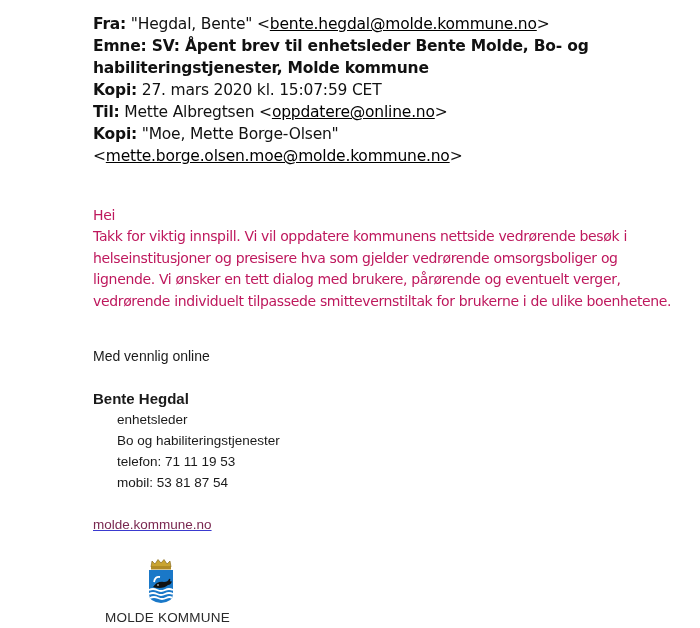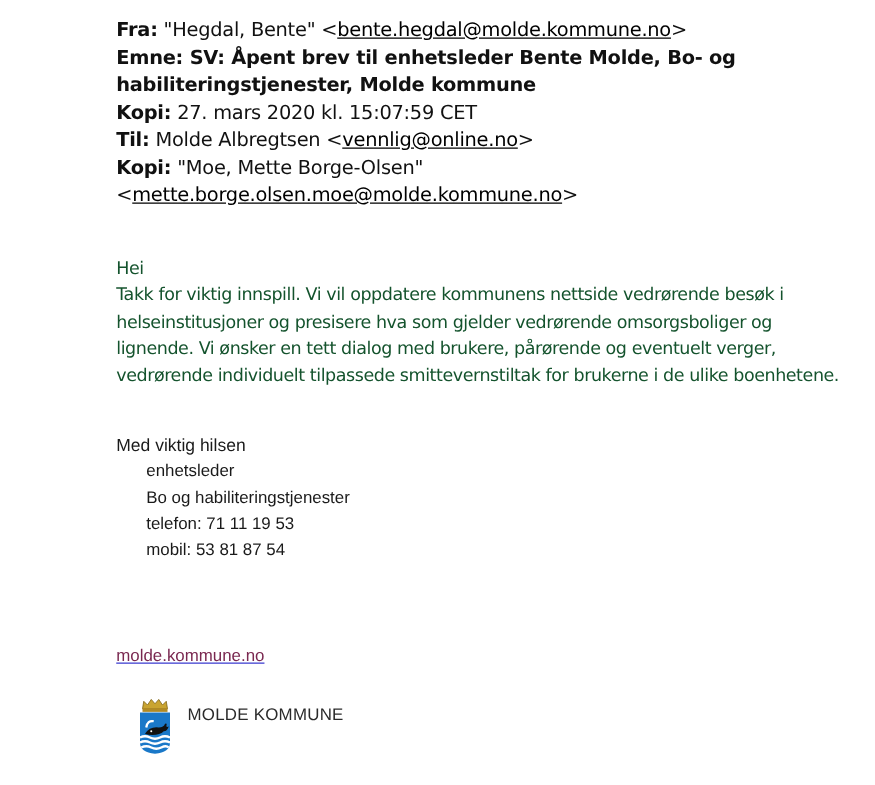--- a/index.html
+++ b/index.html
@@ -32,21 +32,21 @@
       text-decoration: underline;
     }
     .body-text {
       position: absolute;
       left: 93px;
       top: 205px;
       width: 590px;
       font-family: "DejaVu Sans", sans-serif;
       font-size: 14px;
       line-height: 21.4px;
-      color: #14532d;
+      color: #be185d;
       letter-spacing: -0.35px;
     }
     .sig {
       position: absolute;
       left: 93px;
       top: 346px;
       font-family: "Liberation Sans", sans-serif;
       font-size: 14px;
       color: #1a1a1a;
     }
@@ -66,24 +66,25 @@
       position: absolute;
       left: 0;
       top: 171px;
       font-size: 13.5px;
       color: #7a2850;
       text-decoration-color: #3a3ad0;
       white-space: nowrap;
     }
     .logo {
       position: absolute;
-      left: 110px;
+      left: 93px;
       top: 558px;
       display: flex;
-      align-items: flex-start;
+      align-items: center;
+      flex-direction: column;
     }
     .logo .crest { width: 28px; height: 46px; }
     .logo .logo-text {
       margin-left: 12px;
       margin-top: 6px;
       font-family: "Liberation Sans", sans-serif;
       font-size: 13.5px;
       color: #2a2a2a;
       letter-spacing: 0.2px;
     }
@@ -100,39 +101,40 @@
   <div class="row subject">
     <span>Emne:</span>
     <span>SV: Åpent brev til enhetsleder Bente Molde, Bo- og habiliteringstjenester, Molde kommune</span>
   </div>
   <div class="row">
     <span class="lbl">Kopi:</span>
     <span>27. mars 2020 kl. 15:07:59 CET</span>
   </div>
   <div class="row">
     <span class="lbl">Til:</span>
-    <span>Molde Albregtsen</span>
-    <span>&lt;</span><a href="#">vennlig@online.no</a><span>&gt;</span>
+    <span>Mette Albregtsen</span>
+    <span>&lt;</span><a href="#">oppdatere@online.no</a><span>&gt;</span>
   </div>
   <div class="row">
     <span class="lbl">Kopi:</span>
     <span>"Moe, Mette Borge-Olsen"</span>
   </div>
   <div class="row">
     <span>&lt;</span><a href="#">mette.borge.olsen.moe@molde.kommune.no</a><span>&gt;</span>
   </div>
 </div>
 
 <div class="body-text">
   <div>Hei</div>
   <div>Takk for viktig innspill. Vi vil oppdatere kommunens nettside vedrørende besøk i helseinstitusjoner og presisere hva som gjelder vedrørende omsorgsboliger og lignende. Vi ønsker en tett dialog med brukere, pårørende og eventuelt verger, vedrørende individuelt tilpassede smittevernstiltak for brukerne i de ulike boenhetene.</div>
 </div>
 
 <div class="sig">
-  <div class="greet">Med viktig hilsen</div>
+  <div class="greet">Med vennlig online</div>
+  <div class="name">Bente Hegdal</div>
   <div class="line">enhetsleder</div>
   <div class="line">Bo og habiliteringstjenester</div>
   <div class="line">telefon: 71 11 19 53</div>
   <div class="line">mobil: 53 81 87 54</div>
   <a href="#" class="site">molde.kommune.no</a>
 </div>
 
 <div class="logo">
   <svg class="crest" viewBox="0 0 28 46">
 

